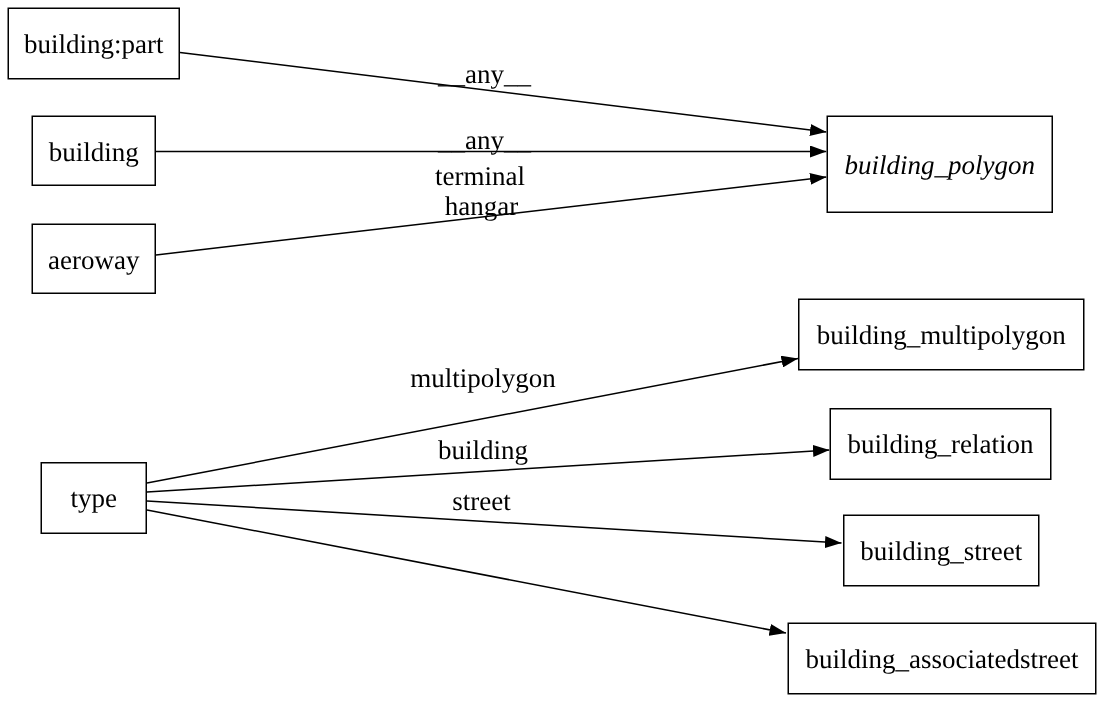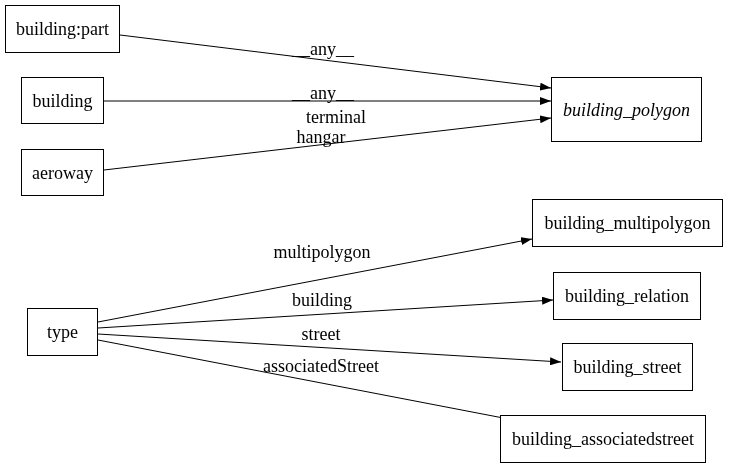--- a/index.html
+++ b/index.html
@@ -70,24 +70,23 @@
 
   <div class="node" style="left:5px;   top:5px;   width:115px; height:48px;">building:part</div>
   <div class="node" style="left:21px;  top:77px;  width:83px;  height:47px;">building</div>
   <div class="node" style="left:21px;  top:149px; width:83px;  height:47px;">aeroway</div>
   <div class="node" style="left:27px;  top:308px; width:71px;  height:48px;">type</div>
 
   <div class="node" style="left:551px; top:77px;  width:151px; height:65px;font-style:italic;">building_polygon</div>
   <div class="node" style="left:532px; top:199px; width:191px; height:48px;">building_multipolygon</div>
   <div class="node" style="left:553px; top:272px; width:148px; height:48px;text-align:right;">building_relation</div>
   <div class="node" style="left:562px; top:343px; width:131px; height:48px;">building_street</div>
-  <div class="node" style="left:500px; top:415px; width:206px; height:48px;">building_associatedstreet</div>
+  <div class="node" style="left:525px; top:415px; width:206px; height:48px;">building_associatedstreet</div>
 
   <div class="edge-label" style="left:323px; top:49px;">__any__</div>
   <div class="edge-label" style="left:323px; top:93px;">__any__</div>
-  <div class="edge-label" style="left:336px; top:117px;">terminal</div>
+  <div class="edge-label" style="left:320px; top:117px;">terminal</div>
   <div class="edge-label" style="left:321px; top:137px;">hangar</div>
   <div class="edge-label" style="left:322px; top:252px;">multipolygon</div>
   <div class="edge-label" style="left:322px; top:300px;">building</div>
   <div class="edge-label" style="left:321px; top:334px;font-family:Liberation Serif, serif;">street</div>
-  <div class="edge-label" style="left:321px; top:366px;">associatedStreet</div>
 
 </div>
 
 </body></html>

